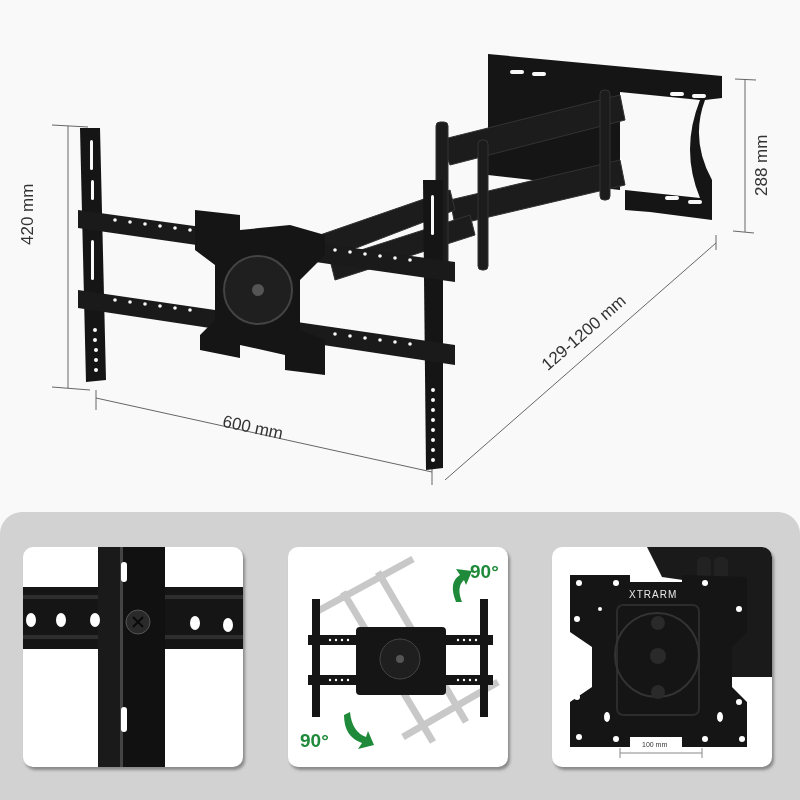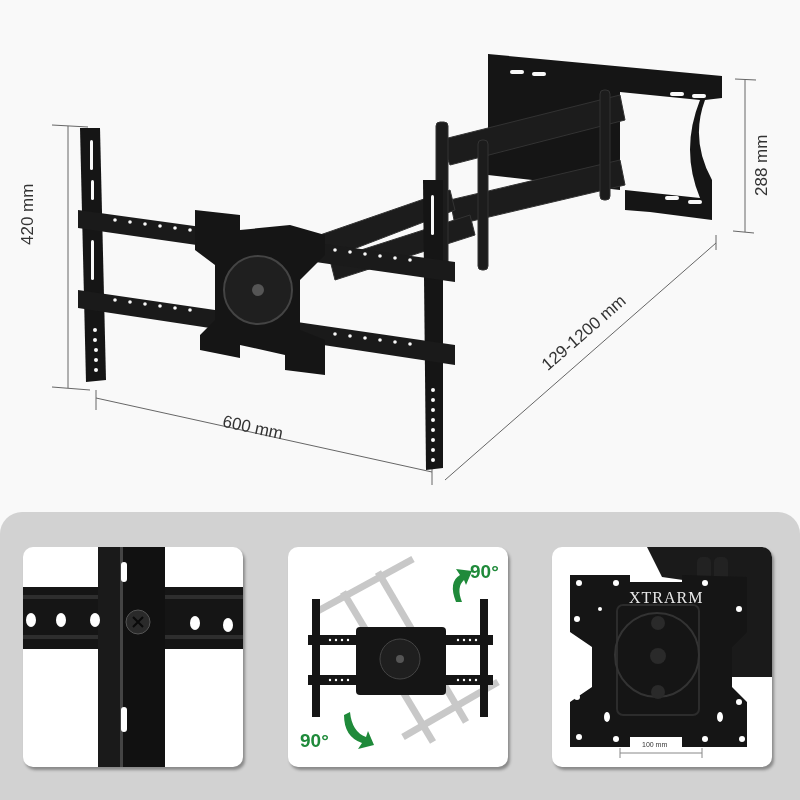--- a/index.html
+++ b/index.html
@@ -3,21 +3,21 @@
 <meta charset="utf-8">
 <style>
   html,body{margin:0;padding:0;}
   body{width:800px;height:800px;background:#f9f9f9;position:relative;overflow:hidden;font-family:"Liberation Sans",sans-serif;}
   #hero{position:absolute;left:0;top:0;width:800px;height:512px;}
   .dim{position:absolute;color:#333;font-size:17px;white-space:nowrap;font-family:"Liberation Sans",sans-serif;}
   #panel{position:absolute;left:0;top:512px;width:800px;height:288px;background:#d2d2d2;border-radius:22px 22px 0 0;}
   .card{position:absolute;top:35px;width:220px;height:220px;background:#fff;border-radius:10px;overflow:hidden;box-shadow:2px 3px 3px rgba(0,0,0,0.35);}
   .card svg{position:absolute;left:0;top:0;}
   .lbl90{position:absolute;color:#1f8a3a;font-weight:bold;font-size:19px;font-family:"Liberation Sans",sans-serif;}
-  .brand{position:absolute;color:#e8e8e8;font-size:16px;letter-spacing:1px;font-family:Liberation Serif, serif;}
+  .brand{position:absolute;color:#e8e8e8;font-size:10px;letter-spacing:1px;font-family:Liberation Sans, sans-serif;}
   .vesa{position:absolute;color:#333;font-size:7px;font-family:"Liberation Sans",sans-serif;}
 </style>
 </head>
 <body>
 
 <div id="hero">
   <svg width="800" height="512" viewBox="0 0 800 512">
 
     <g stroke="#666" stroke-width="1" fill="none">
       <line x1="68" y1="126" x2="68" y2="388"></line>

